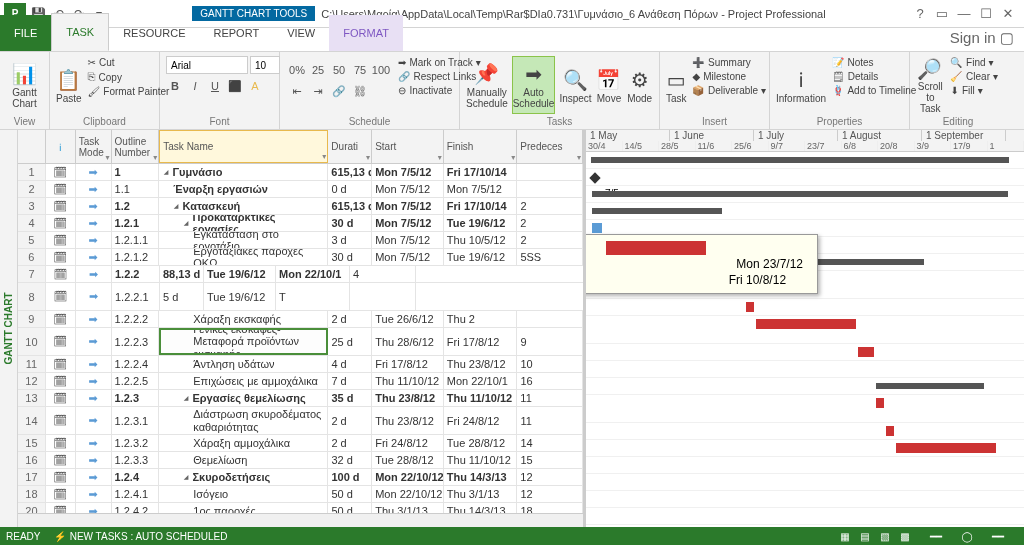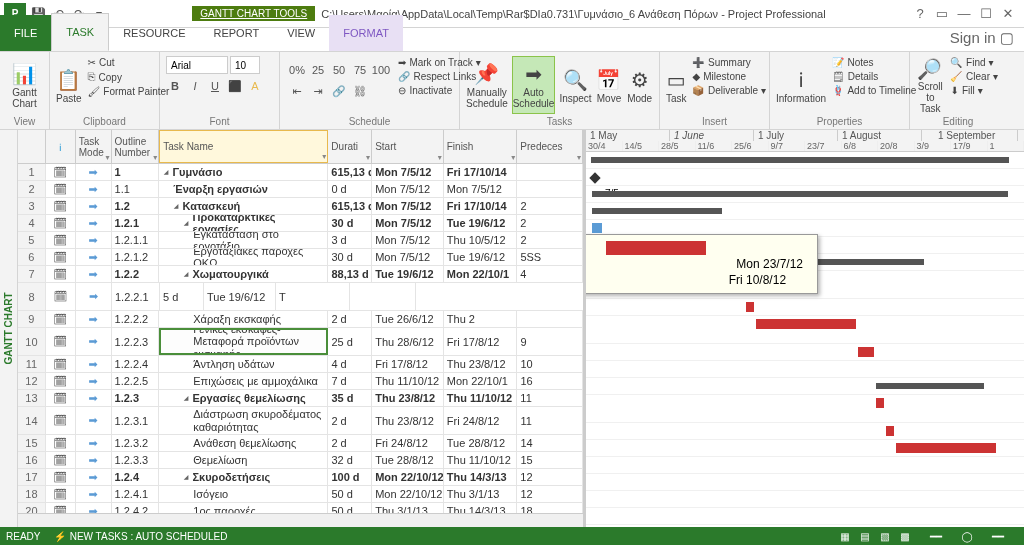--- a/index.html
+++ b/index.html
@@ -2,21 +2,21 @@
 <html><head>
 <meta charset="utf-8">
 <style>
 * { box-sizing: border-box; margin: 0; padding: 0; font-family: "Segoe UI", Arial, sans-serif; }
 body { width: 1024px; height: 545px; overflow: hidden; background: #fff; font-size: 11px; position: relative; }
 .titlebar { height: 28px; background: #fff; display: flex; align-items: center; border-bottom: 1px solid #d4d4d4; }
 .titlebar .app-icon { width: 22px; height: 22px; background: #2b7a2b; margin: 0 4px; display: flex; align-items: center; justify-content: center; color: #fff; font-weight: bold; font-size: 10px; }
 .qat { display: flex; gap: 2px; align-items: center; }
 .qat span { width: 18px; height: 18px; display: inline-flex; align-items: center; justify-content: center; font-size: 12px; color: #555; }
 .title-center { flex: 1; display: flex; justify-content: center; align-items: center; gap: 6px; font-size: 11px; color: #666; }
-.gct { background: #4d7c0f; color: #fff; padding: 2px 8px; font-size: 10px; text-decoration: underline; }
+.gct { background: #0369a1; color: #fff; padding: 2px 8px; font-size: 10px; }
 .title-path { color: #444; }
 .win-ctrl { display: flex; gap: 2px; padding-right: 6px; align-items: center; color: #666; }
 .win-ctrl span { width: 20px; text-align: center; font-size: 13px; }
 .menutabs { height: 24px; background: #fff; display: flex; align-items: flex-end; border-bottom: 1px solid #d4d4d4; }
 .menutabs .tab { padding: 12px 14px; font-size: 11px; color: #444; cursor: pointer; }
 .menutabs .tab.file { background: #2b7a2b; color: #fff; }
 .menutabs .tab.active { background: #f3f3f3; border: 1px solid #ccc; border-bottom: 1px solid #f3f3f3; color: #2b7a2b; }
 .menutabs .tab.format { background: #e8e0f4; color: #7e57c2; }
 .signin { margin-left: auto; padding: 4px 10px; color: #666; font-size: 15px; }
 .ribbon { height: 78px; background: #f3f3f3; border-bottom: 1px solid #d4d4d4; display: flex; }
@@ -140,21 +140,21 @@
             <span>🖌</span>
             <span>Format Painter</span>
           </div>
       </div>
     </div>
     <div class="label">Clipboard</div>
   </div>
   <div class="rgroup" style="width:120px;">
     <div class="body" style="flex-direction:column;gap:3px;">
       <div class="fontrow">
-        <input class="fontsel" style="width: 62px;" value="Arial">
+        <input class="fontsel" style="width: 82px;" value="Arial">
         <input class="fontsel" style="width: 30px;" value="10">
       </div>
       <div class="fontrow">
         <span class="fbtn">
             <b>B</b>
           </span>
         <span class="fbtn">
             <i>I</i>
           </span>
         <span class="fbtn">
@@ -389,21 +389,20 @@
           <div class="gc w-dur ">30 d</div>
           <div class="gc w-start ">Mon 7/5/12</div>
           <div class="gc w-finish ">Tue 19/6/12</div>
           <div class="gc w-pred">5SS</div>
         </div>
         <div class="grow">
           <div class="gc num w-row">7</div>
           <div class="gc w-info" style="justify-content:center;">🗓</div>
           <div class="gc w-mode" style="justify-content:center;color:#5b9bd5">➡</div>
           <div class="gc w-outline sumbold">1.2.2</div>
-          <div class="gc w-name taskname indent2 sumbold expander ">Χωματουργικά</div>
           <div class="gc w-dur sumbold">88,13 d</div>
           <div class="gc w-start sumbold">Tue 19/6/12</div>
           <div class="gc w-finish sumbold">Mon 22/10/1</div>
           <div class="gc w-pred">4</div>
         </div>
         <div class="grow tall">
           <div class="gc num w-row">8</div>
           <div class="gc w-info" style="justify-content:center;">🗓</div>
           <div class="gc w-mode" style="justify-content:center;color:#5b9bd5">➡</div>
           <div class="gc w-outline ">1.2.2.1</div>
@@ -476,21 +475,21 @@
           <div class="gc w-dur ">2 d</div>
           <div class="gc w-start ">Thu 23/8/12</div>
           <div class="gc w-finish ">Fri 24/8/12</div>
           <div class="gc w-pred">11</div>
         </div>
         <div class="grow">
           <div class="gc num w-row">15</div>
           <div class="gc w-info" style="justify-content:center;">🗓</div>
           <div class="gc w-mode" style="justify-content:center;color:#5b9bd5">➡</div>
           <div class="gc w-outline ">1.2.3.2</div>
-          <div class="gc w-name taskname indent3   ">Ανάθεση θεμελίωσης</div>
+          <div class="gc w-name taskname indent3   ">Χάραξη αμμοχάλικα</div>
           <div class="gc w-dur ">2 d</div>
           <div class="gc w-start ">Fri 24/8/12</div>
           <div class="gc w-finish ">Tue 28/8/12</div>
           <div class="gc w-pred">14</div>
         </div>
         <div class="grow">
           <div class="gc num w-row">16</div>
           <div class="gc w-info" style="justify-content:center;">🗓</div>
           <div class="gc w-mode" style="justify-content:center;color:#5b9bd5">➡</div>
           <div class="gc w-outline ">1.2.3.3</div>
@@ -534,24 +533,24 @@
           <div class="gc w-pred">18</div>
         </div>
       </div>
     <div class="hscroll"></div>
   </div>
 
   <div class="gantt">
     <div class="timescale">
       <div class="ts-top" id="ts-top">
           <div style="width: 84px;">1 May</div>
-          <div style="width: 84px; font-style: italic;">1 June</div>
+          <div style="width: 84px;">1 June</div>
           <div style="width: 84px;">1 July</div>
           <div style="width: 84px;">1 August</div>
-          <div style="width: 84px; margin-left: 12px;">1 September</div>
+          <div style="width: 84px;">1 September</div>
         </div>
       <div class="ts-bot" id="ts-bot">
           <div>30/4</div>
           <div>14/5</div>
           <div>28/5</div>
           <div>11/6</div>
           <div>25/6</div>
           <div>9/7</div>
           <div>23/7</div>
           <div>6/8</div>

